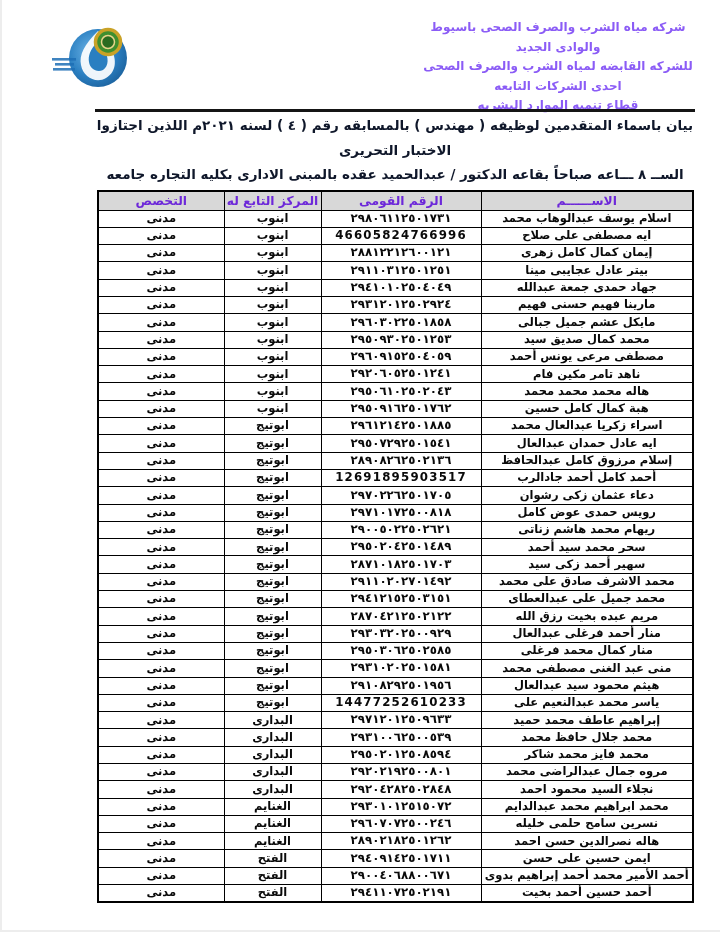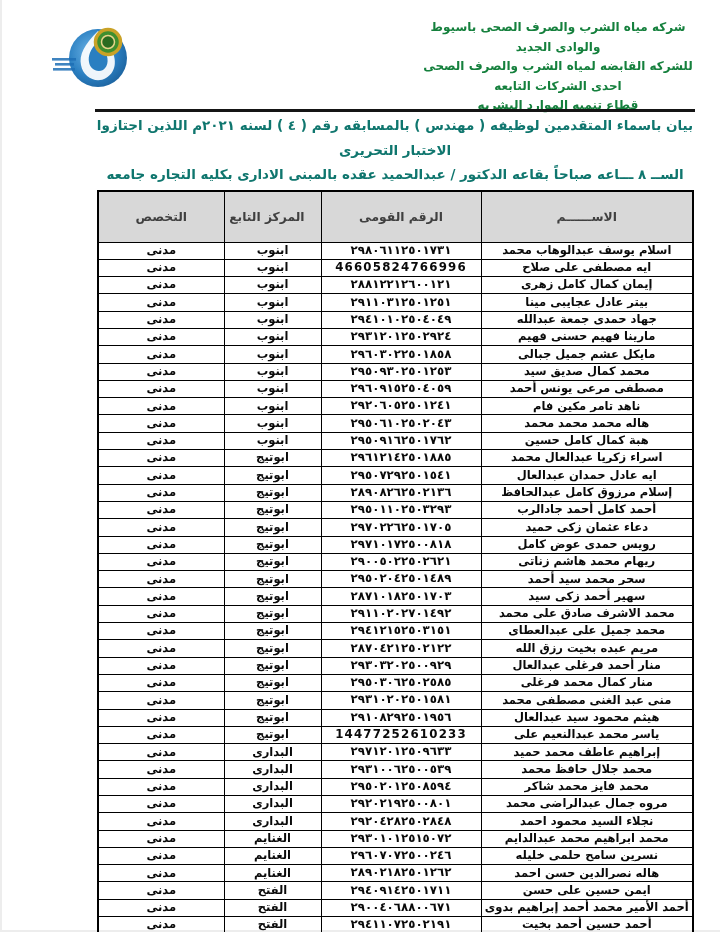--- a/index.html
+++ b/index.html
@@ -10,44 +10,44 @@
     overflow:hidden;
     font-family:"DejaVu Sans",sans-serif;
     box-shadow:inset 2px -2px 0 #ededed;
   }
   
   .logo{position:absolute;left:48px;top:18px;width:92px;height:80px;}
   
   .company{
     position:absolute;right:12px;top:18px;width:300px;
     direction:rtl;text-align:center;
-    color:#15803d;font-weight:bold;font-size:12px;line-height:19.5px;
+    color:#8b5cf6;font-weight:bold;font-size:12px;line-height:19.5px;
   }
   
   .rule{position:absolute;left:95px;top:109px;width:600px;height:3px;background:#151515;}
   
   .title{
     position:absolute;left:92px;top:113px;width:606px;
     direction:rtl;text-align:center;
-    color:#0f766e;font-weight:bold;font-size:13.5px;line-height:24.5px;
+    color:#0f172a;font-weight:bold;font-size:13.5px;line-height:24.5px;
   }
   
   table.roster{
     position:absolute;left:97px;top:190px;width:595px;
     direction:rtl;border-collapse:collapse;table-layout:fixed;
     border:2px solid #000;
   }
   col.w-name{width:212px;}
   col.w-id{width:160px;}
   col.w-center{width:97px;}
   col.w-spec{width:126px;}
   .roster th{
     background:#d8d8d8;border:1.5px solid #000;
-    height:17.5px;padding:16px;
-    font-size:12.3px;font-weight:bold;color:#404040;
+    height:17.5px;padding:0;
+    font-size:12.3px;font-weight:bold;color:#6d28d9;
     white-space:nowrap;overflow:hidden;
   }
   .roster td{
     border:1.5px solid #000;
     height:16.3px;padding:0;
     text-align:center;vertical-align:middle;
     font-weight:bold;color:#0a0a0a;font-size:11.5px;
     white-space:nowrap;overflow:hidden;line-height:1;
   }
   .roster td.c-id{font-size:11.8px;letter-spacing:1.2px;}
@@ -207,27 +207,27 @@
 
     <tr>
       <td class="c-name">إسلام مرزوق كامل عبدالحافظ</td>
       <td class="c-id">٢٨٩٠٨٢٦٢٥٠٢١٣٦</td>
       <td class="c-center">ابوتيج</td>
       <td class="c-spec">مدنى</td>
     </tr>
 
     <tr>
       <td class="c-name">أحمد كامل أحمد جادالرب</td>
-      <td class="c-id">٢٩٥٠١١٠٢٥٠٣٢٩٣</td>
-      <td class="c-center">ابوتيج</td>
-      <td class="c-spec">مدنى</td>
-    </tr>
-
-    <tr>
-      <td class="c-name">دعاء عثمان زكى حميد</td>
+      <td class="c-id">12691895903517</td>
+      <td class="c-center">ابوتيج</td>
+      <td class="c-spec">مدنى</td>
+    </tr>
+
+    <tr>
+      <td class="c-name">دعاء عثمان زكى رشوان</td>
       <td class="c-id">٢٩٧٠٢٢٦٢٥٠١٧٠٥</td>
       <td class="c-center">ابوتيج</td>
       <td class="c-spec">مدنى</td>
     </tr>
 
     <tr>
       <td class="c-name">رويس حمدى عوض كامل</td>
       <td class="c-id">٢٩٧١٠١٧٢٥٠٠٨١٨</td>
       <td class="c-center">ابوتيج</td>
       <td class="c-spec">مدنى</td>

